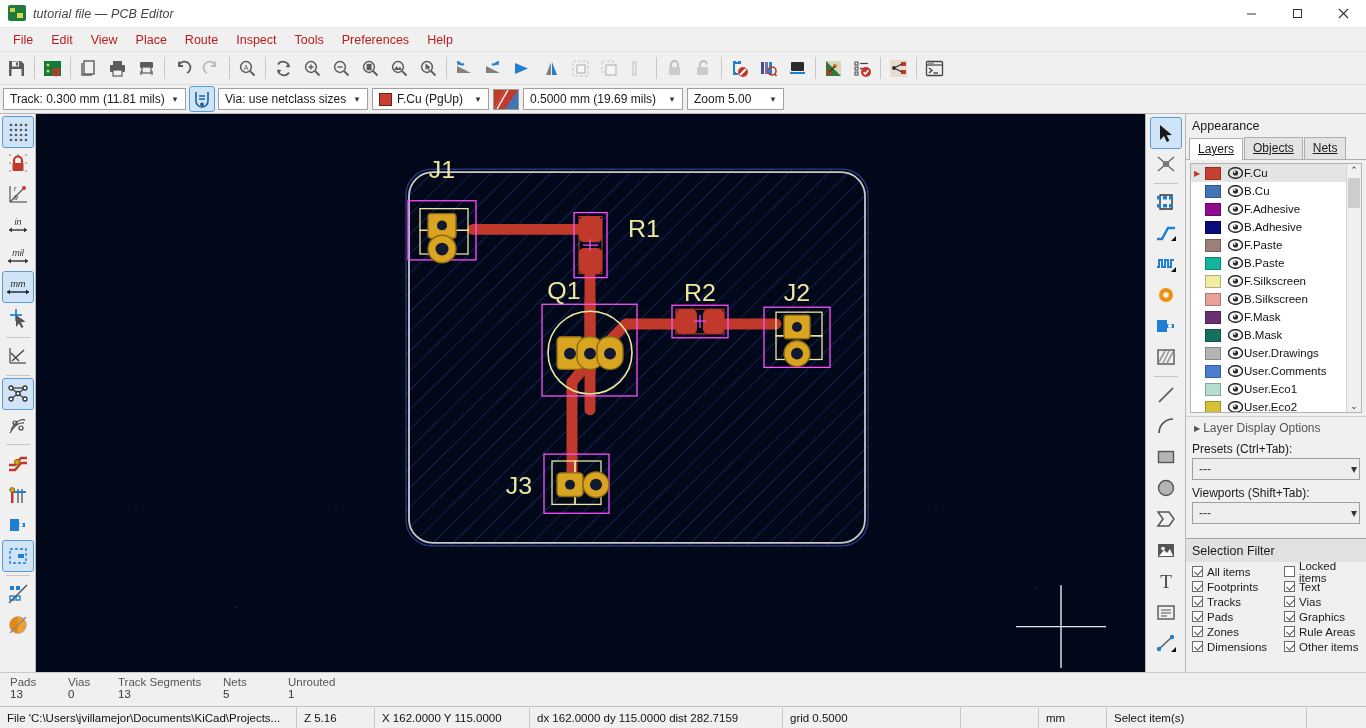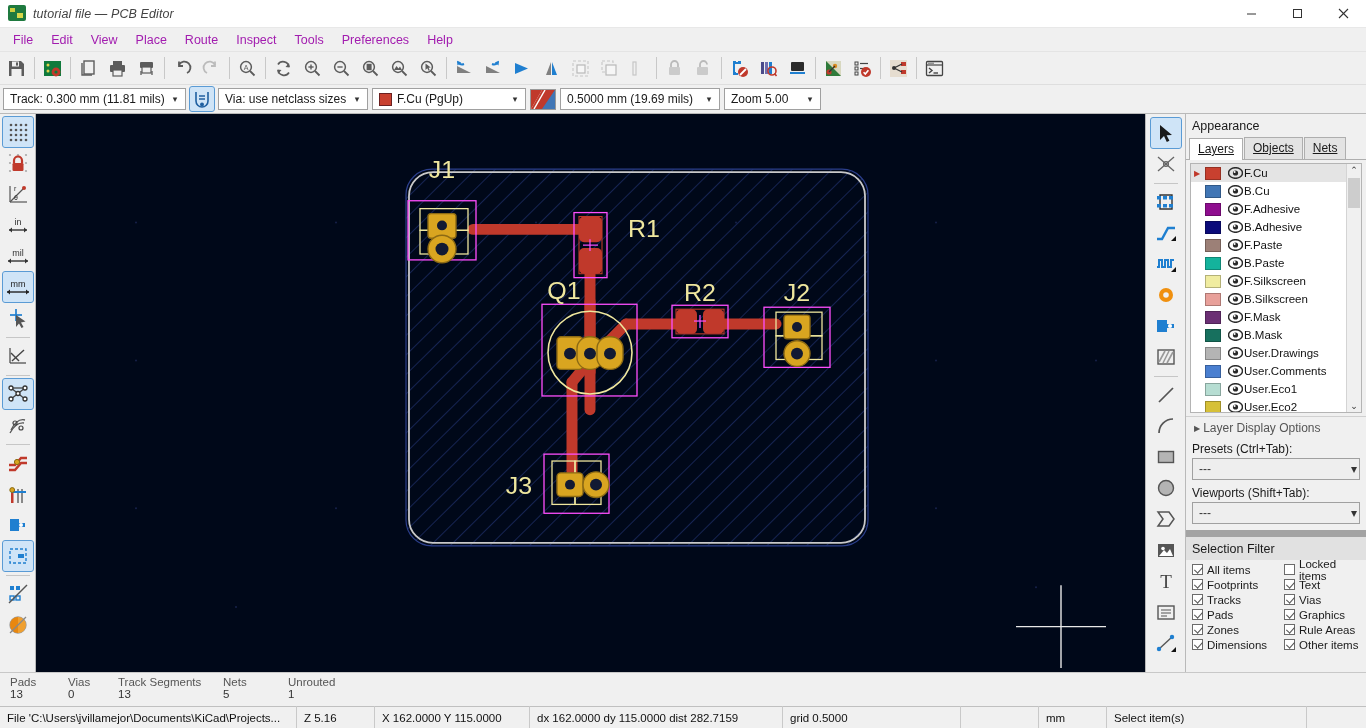--- a/index.html
+++ b/index.html
@@ -34,21 +34,21 @@
     width: 46px; height: 28px; display: flex; align-items: center; justify-content: center;
     color: #333; font-size: 12px;
   }
   .win-btn svg { display: block; }
 
   
   .menubar {
     height: 24px; background: #f0f0f0; display: flex; align-items: center;
     padding-left: 4px; flex: 0 0 24px; border-bottom: 1px solid #e4e4e4;
   }
-  .menu-item { padding: 3px 9px; font-size: 12.5px; color: #a21caf; cursor: default; }
+  .menu-item { padding: 3px 9px; font-size: 12.5px; color: #b91c1c; cursor: default; }
 
   
   .toolbar-top {
     height: 33px; background: #f0f0f0; display: flex; align-items: center;
     padding: 0 2px; flex: 0 0 33px; border-bottom: 1px solid #dedede;
   }
   .tb-btn {
     width: 29px; height: 29px; display: flex; align-items: center; justify-content: center;
     border-radius: 2px; position: relative;
   }
@@ -72,21 +72,21 @@
   .layerpair {
     width: 26px; height: 21px; border: 1px solid #999; position: relative; overflow: hidden; background:#fff;
   }
 
   
   .body-row { flex: 1; display: flex; min-height: 0; }
 
   
   .toolbar-left {
     width: 36px; background: #f0f0f0; display: flex; flex-direction: column;
-    align-items: center; padding-top: 3px; flex: 0 0 36px; border-right: 1px solid #b9b9b9;
+    align-items: center; padding-top: 3px; flex: 0 0 36px; border-right: 1px solid #b9b9b9; font-style: italic;
   }
   .vt-btn {
     width: 30px; height: 30px; margin-bottom: 1px; display: flex; align-items: center; justify-content: center;
     border-radius: 2px;
   }
   .vt-btn.active { background: #cfe4f7; outline: 1px solid #5a9bd5; }
   .vt-sep { width: 24px; height: 1px; background: #c6c6c6; margin: 3px 0; }
 
   
   .canvas-wrap { flex: 1; position: relative; background: #000819; overflow: hidden; min-width: 0; }
@@ -133,22 +133,22 @@
     padding: 4px 0 4px 8px; border-top: 1px solid #d0d0d0; margin-top: 3px;
   }
   .ap-field { padding: 3px 6px 0; }
   .ap-label { font-size: 12px; color: #1a1a1a; margin-bottom: 2px; }
   .ap-combo {
     height: 22px; background: #eee; border: 1px solid #a0a0a0; display: flex; align-items: center;
     padding: 0 2px 0 6px; font-size: 12px; color: #333;
   }
   .ap-combo .cb-text { flex: 1; }
   .sel-filter-title {
-    font-size: 12.5px; padding: 5px 6px 4px; margin-top: 6px; background: #e1e1e1;
-    border-top: 7px solid #a3a3a3;
+    font-size: 12.5px; padding: 5px 6px 4px; margin-top: 14px; background: #e1e1e1;
+    border-top: 1px solid #a3a3a3;
   }
   .sf-grid { display: grid; grid-template-columns: 92px 1fr; padding: 2px 4px 4px 6px; }
   .sf-item { display: flex; align-items: center; gap: 4px; height: 15px; font-size: 11.5px; }
   .cbx {
     width: 11px; height: 11px; border: 1px solid #6b6b6b; background: #fff; position: relative; flex: 0 0 11px;
   }
   .cbx.checked::after {
     content: ""; position: absolute; left: 3px; top: 0px; width: 4px; height: 7px;
     border: solid #555; border-width: 0 1.6px 1.6px 0; transform: rotate(42deg);
   }
@@ -455,21 +455,21 @@
           <path d="M3 2 V11 A4 4 0 0 0 15 11 V2" fill="none" stroke="#1f5fa0" stroke-width="1.6"></path>
           <line x1="6" y1="6" x2="12" y2="6" stroke="#1f5fa0" stroke-width="1.5"></line>
           <line x1="6" y1="9" x2="12" y2="9" stroke="#1f5fa0" stroke-width="1.5"></line>
           <circle cx="9" cy="14.5" r="2" fill="#1f5fa0"></circle>
         </svg>
     </div>
     <div class="combo" style="width:150px">
       <span class="cb-text">Via: use netclass sizes</span>
       <span class="cb-arrow">▾</span>
     </div>
-    <div class="combo" style="width:154px">
+    <div class="combo" style="width:117px">
       <span class="swatch" style="background: rgb(200, 64, 47);"></span>
       <span class="cb-text">F.Cu (PgUp)</span>
       <span class="cb-arrow">▾</span>
     </div>
     <div class="layerpair">
       <svg width="24" height="19" viewBox="0 0 24 19">
           <polygon points="0,0 11,0 0,19" fill="#c0392b"></polygon>
           <polygon points="13,0 24,0 24,19" fill="#4176b5"></polygon>
           <polygon points="11,0 24,0 13,19 0,19" fill="#c0392b"></polygon>
           <polygon points="24,0 24,19 11,19" fill="#4176b5"></polygon>

